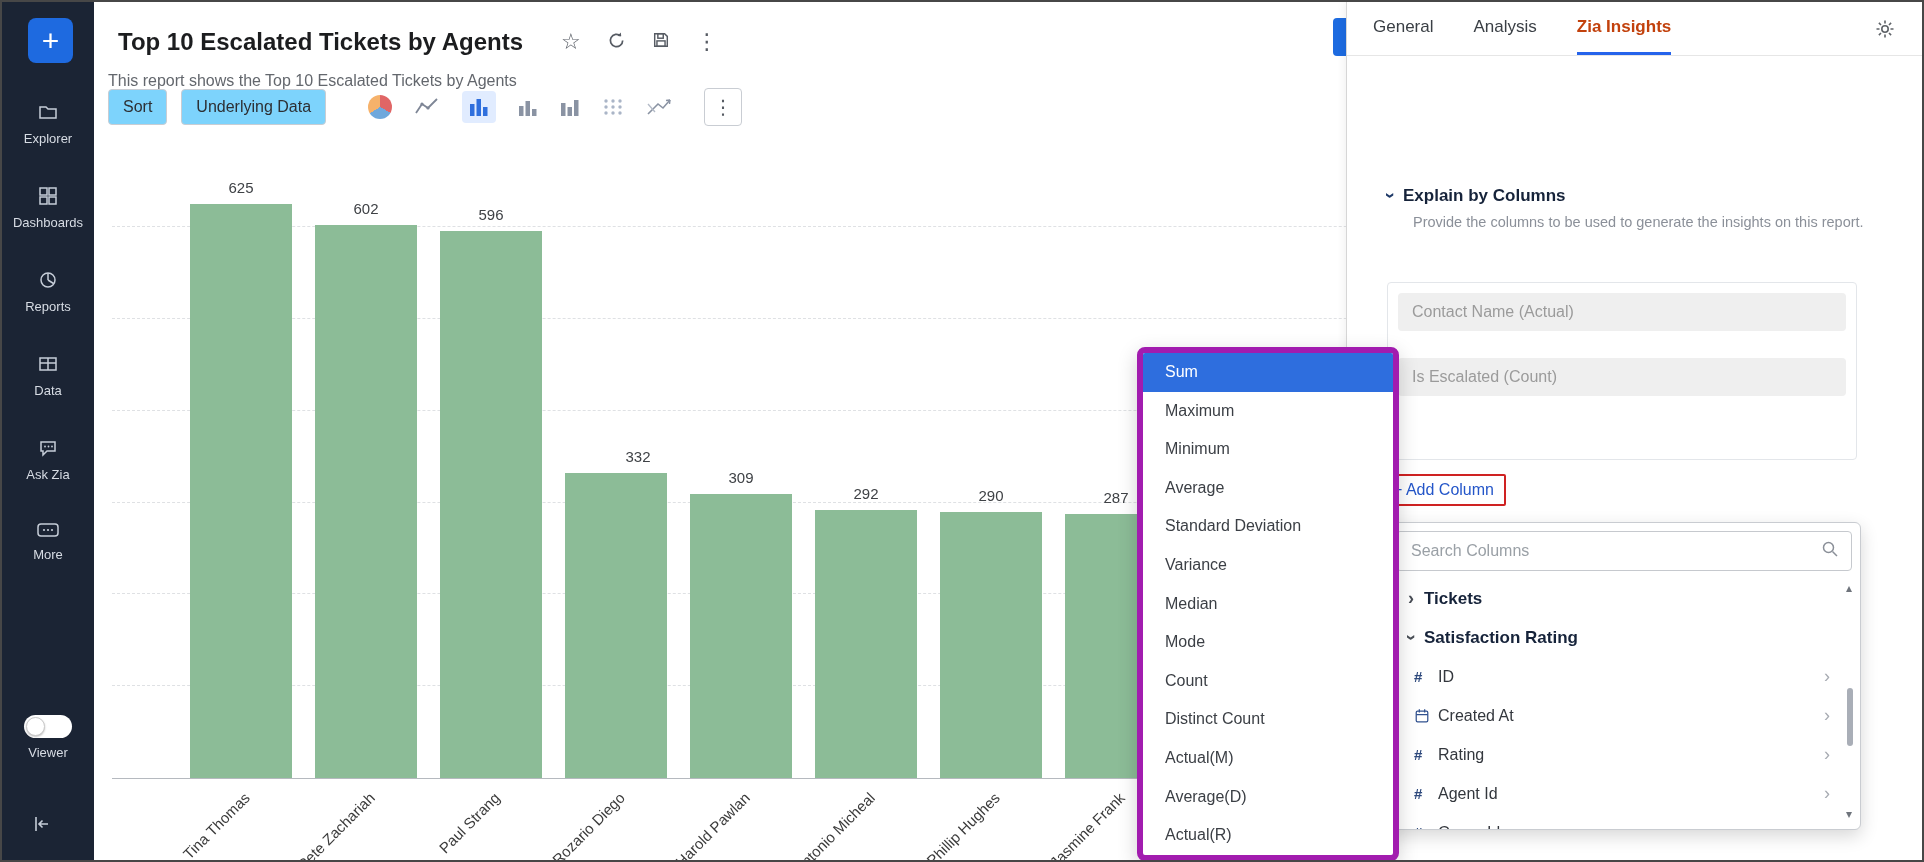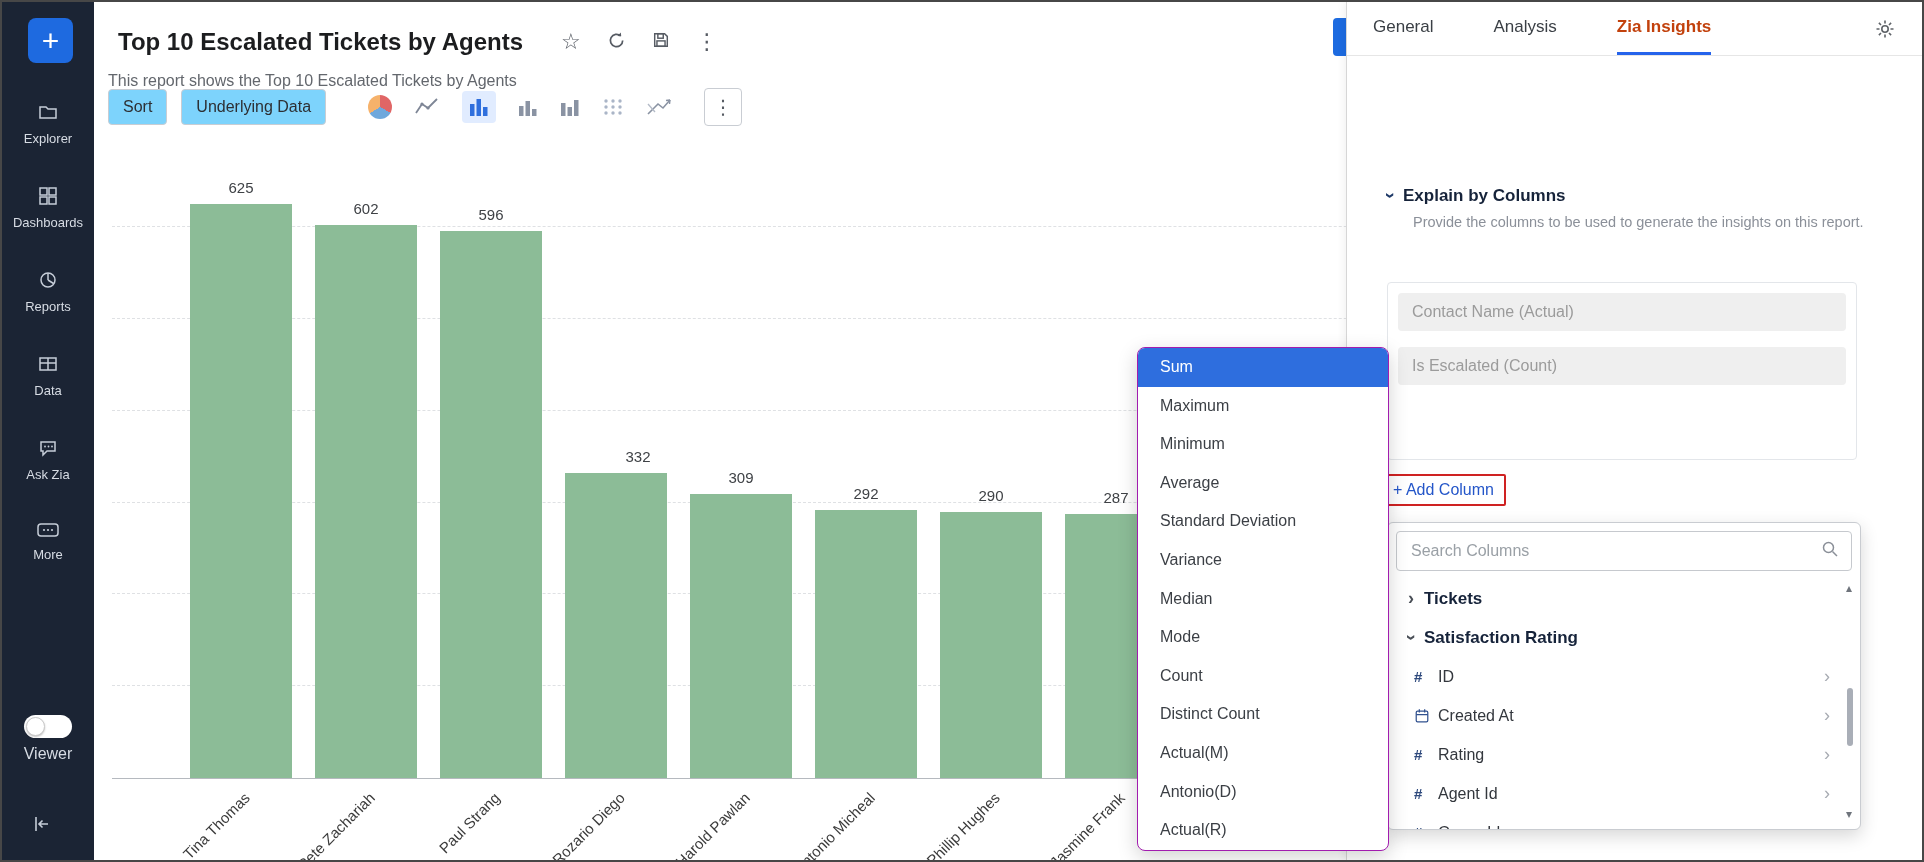--- a/index.html
+++ b/index.html
@@ -7,21 +7,21 @@
 
   
   .sidebar{position:absolute;left:0;top:0;bottom:0;width:92px;background:#1b2434;z-index:20;}
   .add-btn{position:absolute;left:26px;top:16px;width:45px;height:45px;border:none;border-radius:8px;background:#1e6ae0;color:#fff;font-size:30px;line-height:45px;text-align:center;padding:0;cursor:pointer;}
   .side-nav{position:absolute;top:100px;left:0;right:0;display:flex;flex-direction:column;gap:40px;}
   .nav-item{display:flex;flex-direction:column;align-items:center;gap:5px;cursor:pointer;}
   .nav-item .lbl{font-size:13px;color:#d7dce4;}
   .viewer-block{position:absolute;left:0;right:0;top:713px;display:flex;flex-direction:column;align-items:center;gap:7px;}
   .toggle{width:48px;height:23px;border-radius:12px;background:#ffffff;position:relative;display:inline-block;cursor:pointer;}
   .toggle .knob{position:absolute;left:2px;top:2px;width:19px;height:19px;border-radius:50%;background:#fff;border:1px solid #c9c9c9;box-sizing:border-box;box-shadow:0 1px 2px rgba(0,0,0,.25);}
-  .viewer-lbl{font-size:16px;color:#d7dce4;}
+  .viewer-lbl{font-size:13px;color:#d7dce4;}
   .collapse{position:absolute;left:28px;top:812px;cursor:pointer;}
 
   
   .main{position:absolute;left:92px;top:0;right:0;bottom:0;background:#fff;}
   .title-row{position:absolute;left:12px;top:14px;display:flex;align-items:center;gap:26px;}
   .title-row h1{margin:12px;font-size:24px;font-weight:700;color:#1c1d1f;}
   .hicon{color:#565b63;font-size:22px;line-height:1;cursor:pointer;}
   .subtitle{position:absolute;left:14px;top:54px;font-size:16px;color:#63676d;}
   .toolbar{position:absolute;left:14px;top:86px;display:flex;align-items:center;gap:14px;}
   .tbtn{border:1px solid #c9cdd3;border-radius:4px;background:#7dd3fc;padding:8px 14px;font-size:16px;color:#2d2f33;font-family:inherit;cursor:pointer;}
@@ -35,39 +35,39 @@
   .plot{position:absolute;left:18px;top:170px;width:1420px;height:606px;border-bottom:1px solid #b5b9bf;}
   .gridline{position:absolute;left:0;right:0;height:0;border-top:1px dashed #dfe1e4;}
   .bar{position:absolute;bottom:0;cursor:pointer;}
   .bar-val{position:absolute;text-align:center;font-size:15px;color:#3f4246;}
   .xlabels{position:absolute;left:18px;top:777px;width:1420px;height:85px;}
   .xlab{position:absolute;width:170px;text-align:right;font-size:15px;color:#3b3b3b;transform:rotate(-45deg);transform-origin:100% 0;}
 
   .partial-btn{position:absolute;left:1239px;top:16px;width:64px;height:38px;background:#1d6be0;border:none;border-radius:4px;color:#fff;font-size:17px;font-weight:700;text-align:left;padding:0 0 0 12px;z-index:5;cursor:pointer;}
 
   
-  .agg-menu{position:absolute;left:1135px;top:345px;width:250px;background:#fff;border:1px solid #a21caf;border-radius:8px;box-shadow:0 6px 20px rgba(0,0,0,.18);overflow:hidden;z-index:40;}
+  .agg-menu{position:absolute;left:1135px;top:345px;width:250px;background:#fff;border:6px solid #a21caf;border-radius:8px;box-shadow:0 6px 20px rgba(0,0,0,.18);overflow:hidden;z-index:40;}
   .agg-item{height:38.6px;line-height:38.6px;padding-left:22px;font-size:16px;color:#3b3f45;cursor:pointer;}
   .agg-item.selected{background:#2e6ede;color:#fff;}
 
   
   .settings{position:absolute;left:1344px;top:0;right:0;bottom:0;background:#fff;border-left:1px solid #d6d6d6;box-shadow:-2px 0 8px rgba(0,0,0,.06);z-index:30;}
   .set-head{height:84px;border-bottom:1px solid #e8e8e8;display:flex;align-items:center;padding:0 26px;box-sizing:border-box;}
   .set-head .t{font-size:20px;font-weight:700;color:#17181a;}
   .close-x{margin-left:auto;font-size:30px;color:#3c3c3c;line-height:1;cursor:pointer;}
-  .tabs{height:54px;border-bottom:1px solid #e6e6e6;display:flex;align-items:stretch;padding:0 26px;box-sizing:border-box;gap:60px;}
+  .tabs{height:54px;border-bottom:1px solid #e6e6e6;display:flex;align-items:stretch;padding:0 26px;box-sizing:border-box;gap:40px;}
   .tab{display:flex;align-items:center;font-size:17px;color:#3a3f45;border-bottom:3px solid transparent;box-sizing:border-box;cursor:pointer;}
   .tab.active{color:#c2410c;font-weight:700;border-bottom-color:#2563eb;}
   .gear{margin-left:auto;display:flex;align-items:center;cursor:pointer;}
   .sec-head{position:absolute;left:40px;top:183px;display:flex;align-items:center;gap:10px;cursor:pointer;}
   .chev-down{display:inline-block;transform:rotate(90deg);font-weight:700;color:#1f3a68;font-size:18px;}
   .sec-title{font-size:17px;font-weight:700;color:#16233a;}
   .sec-desc{position:absolute;left:66px;top:210px;width:460px;font-size:14.5px;line-height:1.4;color:#8b9099;}
   .cols-box{position:absolute;left:40px;top:280px;width:470px;height:178px;border:1px solid #e3e6ea;border-radius:4px;box-sizing:border-box;padding:10px;}
-  .chip{height:38px;background:#efefef;border-radius:4px;display:flex;align-items:center;padding:0 14px;color:#9b9b9b;font-size:16px;margin-bottom:16px;cursor:pointer;}
+  .chip{height:38px;background:#efefef;border-radius:4px;display:flex;align-items:center;padding:0 14px;color:#9b9b9b;font-size:16px;margin-bottom:27px;cursor:pointer;}
   .add-col-box{position:absolute;left:34px;top:472px;border:2px solid #cf2222;border-radius:2px;padding:5px 10px;}
   .add-col-link{color:#2456c9;font-size:16px;cursor:pointer;}
   .picker{position:absolute;left:40px;top:520px;width:474px;height:308px;background:#fff;border:1px solid #c9ccd1;border-radius:6px;box-shadow:0 6px 18px rgba(0,0,0,.16);overflow:hidden;box-sizing:border-box;}
   .search-row{margin:8px;height:40px;border:1px solid #c6c9ce;border-radius:4px;display:flex;align-items:center;padding:0 12px;box-sizing:border-box;}
   .search-row input{border:none;outline:none;flex:1;font-size:16px;color:#3a3f45;font-family:inherit;}
   .search-row input::placeholder{color:#9aa0a6;}
   .pick-list{position:relative;}
   .pick-row{height:39px;display:flex;align-items:center;position:relative;cursor:pointer;}
   .pick-row .chev{font-size:18px;font-weight:600;color:#4a4f57;margin:0 10px 0 20px;display:inline-block;}
   .pick-row .chev.down{transform:rotate(90deg);}
@@ -269,21 +269,21 @@
       <div class="agg-item">Maximum</div>
       <div class="agg-item">Minimum</div>
       <div class="agg-item">Average</div>
       <div class="agg-item">Standard Deviation</div>
       <div class="agg-item">Variance</div>
       <div class="agg-item">Median</div>
       <div class="agg-item">Mode</div>
       <div class="agg-item">Count</div>
       <div class="agg-item">Distinct Count</div>
       <div class="agg-item">Actual(M)</div>
-      <div class="agg-item">Antonio(D)</div>
+      <div class="agg-item">Average(D)</div>
       <div class="agg-item">Actual(R)</div>
     </div>
 
   <section class="settings">
     <div class="tabs">
       <span class="tab">General</span>
       <span class="tab">Analysis</span>
       <span class="tab active">Zia Insights</span>
       <span class="gear">
           <svg width="22" height="22" viewBox="0 0 22 22">

